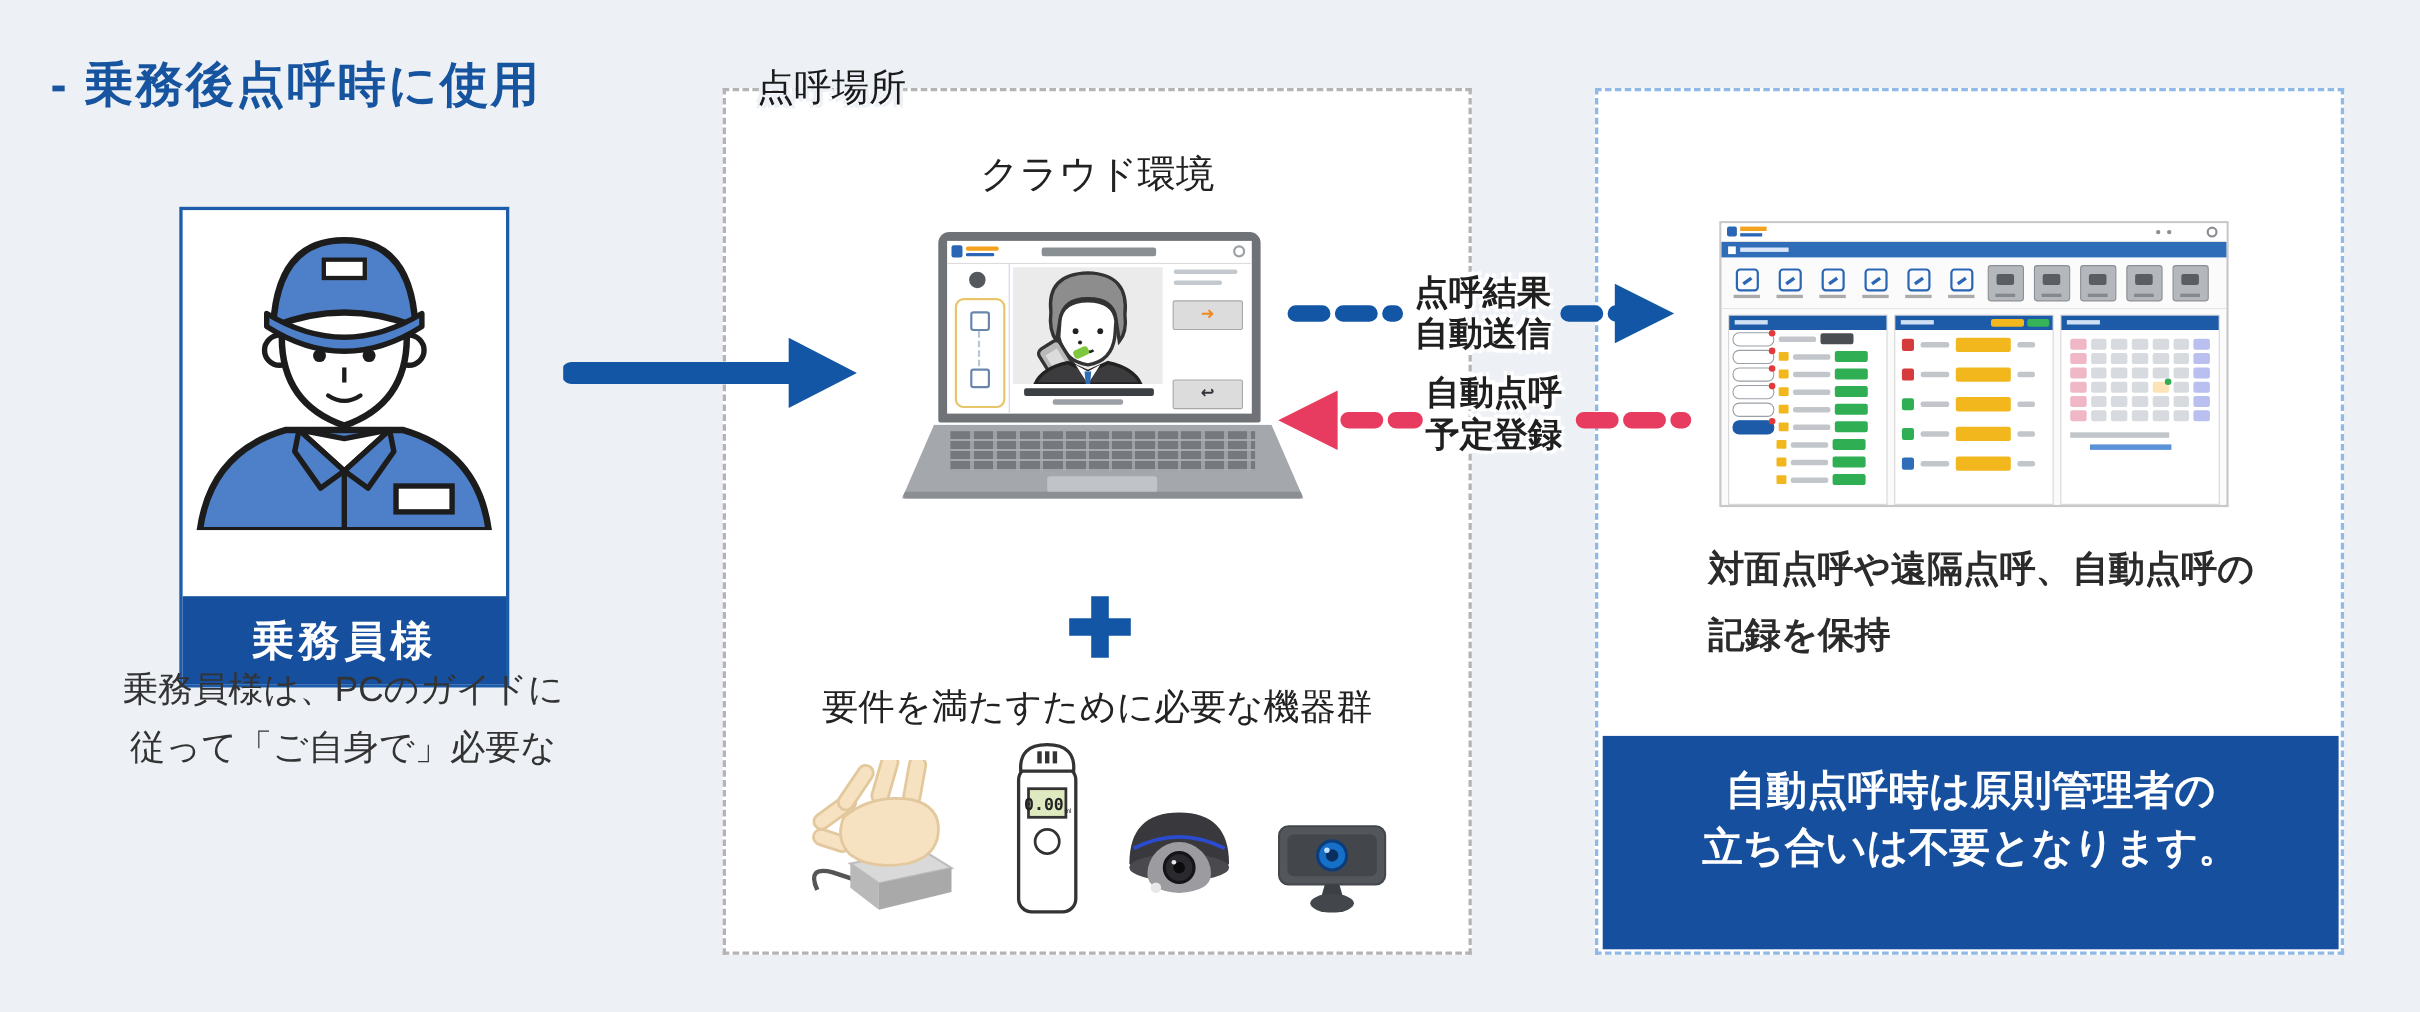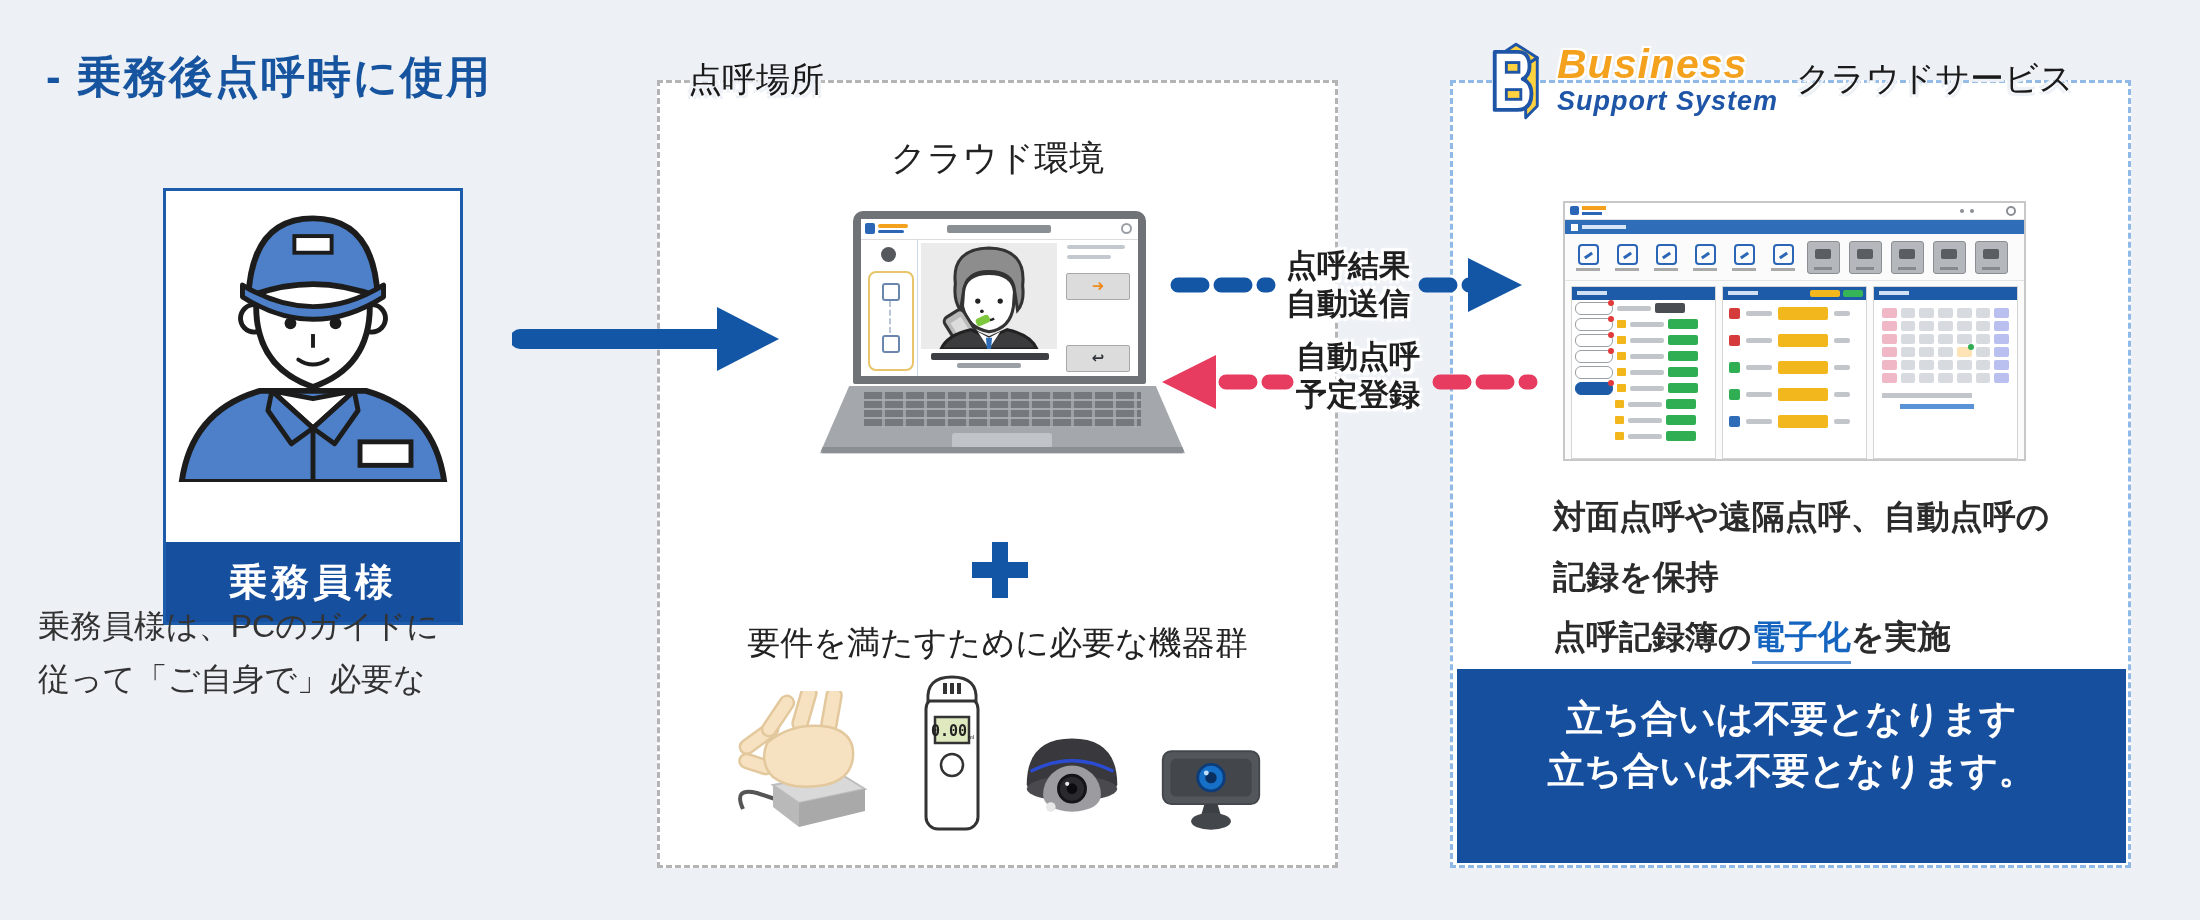--- a/index.html
+++ b/index.html
@@ -13,21 +13,21 @@
   .whalo{text-shadow:-3px -3px 0 #fff,3px -3px 0 #fff,-3px 3px 0 #fff,3px 3px 0 #fff,0 0 8px #fff;}
 
   
   .page-title{left:46px;top:48px;font-size:44px;font-weight:bold;color:#17549f;letter-spacing:2px;}
 
   
   .driver-card{left:163px;top:188px;width:300px;height:437px;background:#fff;border:3px solid #1d5caa;box-sizing:border-box;}
   .driver-art{position:absolute;left:0;top:0;width:294px;height:291px;overflow:hidden;}
   .driver-band{position:absolute;left:0;bottom:0;width:100%;height:80px;background:#174f9f;display:flex;align-items:center;justify-content:center;}
   .driver-band span{color:#fff;font-size:38px;font-weight:bold;letter-spacing:4px;}
-  .driver-desc{left:38px;top:600px;width:548px;text-align:left;font-size:32px;line-height:53px;color:#333;font-weight:500;}
+  .driver-desc{left:38px;top:600px;width:548px;text-align:center;font-size:32px;line-height:53px;color:#333;font-weight:500;}
 
   
   .mid-box{left:657px;top:80px;width:681px;height:788px;background:#fff;border:3px dashed #b4b4b4;box-sizing:border-box;}
   .cloud-box{left:1450px;top:80px;width:681px;height:788px;background:#fff;border:3px dashed #8fb9e6;box-sizing:border-box;}
   .box-label{position:absolute;left:28px;top:-26px;font-size:34px;color:#1a1a1a;font-weight:500;}
   .section-title{position:absolute;left:0;width:100%;text-align:center;font-size:35px;color:#222;font-weight:500;}
 
   
   .laptop{position:absolute;left:160px;top:126px;width:365px;height:268px;}
   .lt-screen{position:absolute;left:33px;top:2px;width:293px;height:173px;background:#6f7377;border-radius:10px 10px 2px 2px;box-sizing:border-box;padding:8px;}
@@ -293,34 +293,20 @@
   <line x1="68" y1="29" x2="128" y2="29" stroke="#e73b5f" stroke-width="15" stroke-linecap="round" stroke-dasharray="24 19"></line>
   <line x1="282" y1="29" x2="372" y2="29" stroke="#e73b5f" stroke-width="15" stroke-linecap="round" stroke-dasharray="24 19"></line>
 </svg>
 <div class="abs flow-label whalo" style="left:1268px;top:338px;width:180px;z-index:7;">
   <div>自動点呼</div>
   <div>予定登録</div>
 </div>
 
 <div class="abs cloud-box">
 
-  <div class="brand-row">
-    <svg width="58" height="86" viewBox="0 0 60 88">
-      <path d="M18 16 L30 8 L52 22 L40 30 Z" fill="#ffd23f" stroke="#1f55a6" stroke-width="3" stroke-linejoin="round"></path>
-      <path d="M40 30 L52 22 L52 72 L40 84 Z" fill="#ffd23f" stroke="#1f55a6" stroke-width="3" stroke-linejoin="round"></path>
-      <path d="M8 16 h24 q12 0 12 15 q0 9 -7 13 q9 4 9 15 q0 17 -15 17 h-23 Z" fill="#fff" stroke="#1f55a6" stroke-width="4" stroke-linejoin="round"></path>
-      <rect x="20" y="27" width="13" height="10" fill="#ffd23f" stroke="#1f55a6" stroke-width="3"></rect>
-      <rect x="20" y="55" width="15" height="10" fill="#ffd23f" stroke="#1f55a6" stroke-width="3"></rect>
-    </svg>
-    <div class="brand-text">
-      <span class="brand-l1">Business</span>
-      <span class="brand-l2">Support System</span>
-    </div>
-    <span class="brand-service halo">クラウドサービス</span>
-  </div>
 
 
   <div class="shot">
     <div class="shot-top">
       <i class="sh-logo-b"></i>
       <i class="sh-logo-o"></i>
       <i class="sh-logo-u"></i>
       <i class="sh-dot" style="right:60px;"></i>
       <i class="sh-dot" style="right:50px;"></i>
       <i class="sh-user"></i>
@@ -527,20 +513,19 @@
             <div class="l2"></div>
           </div>
         </div>
       </div>
     </div>
   </div>
 
   <div class="cloud-desc">
     <div>対面点呼や遠隔点呼、自動点呼の</div>
     <div>記録を保持</div>
-    <div><span>点呼記録簿の</span><span class="em-link">電子化</span><span>を実施</span></div>
   </div>
 
   <div class="notice">
-    <div class="n1">立ち合いは不要となります</div>
+    <div class="n1">自動点呼時は原則管理者の</div>
     <div class="n1" style="margin-top:0;">立ち合いは不要となります。</div>
   </div>
 </div>
 
 </body></html>

